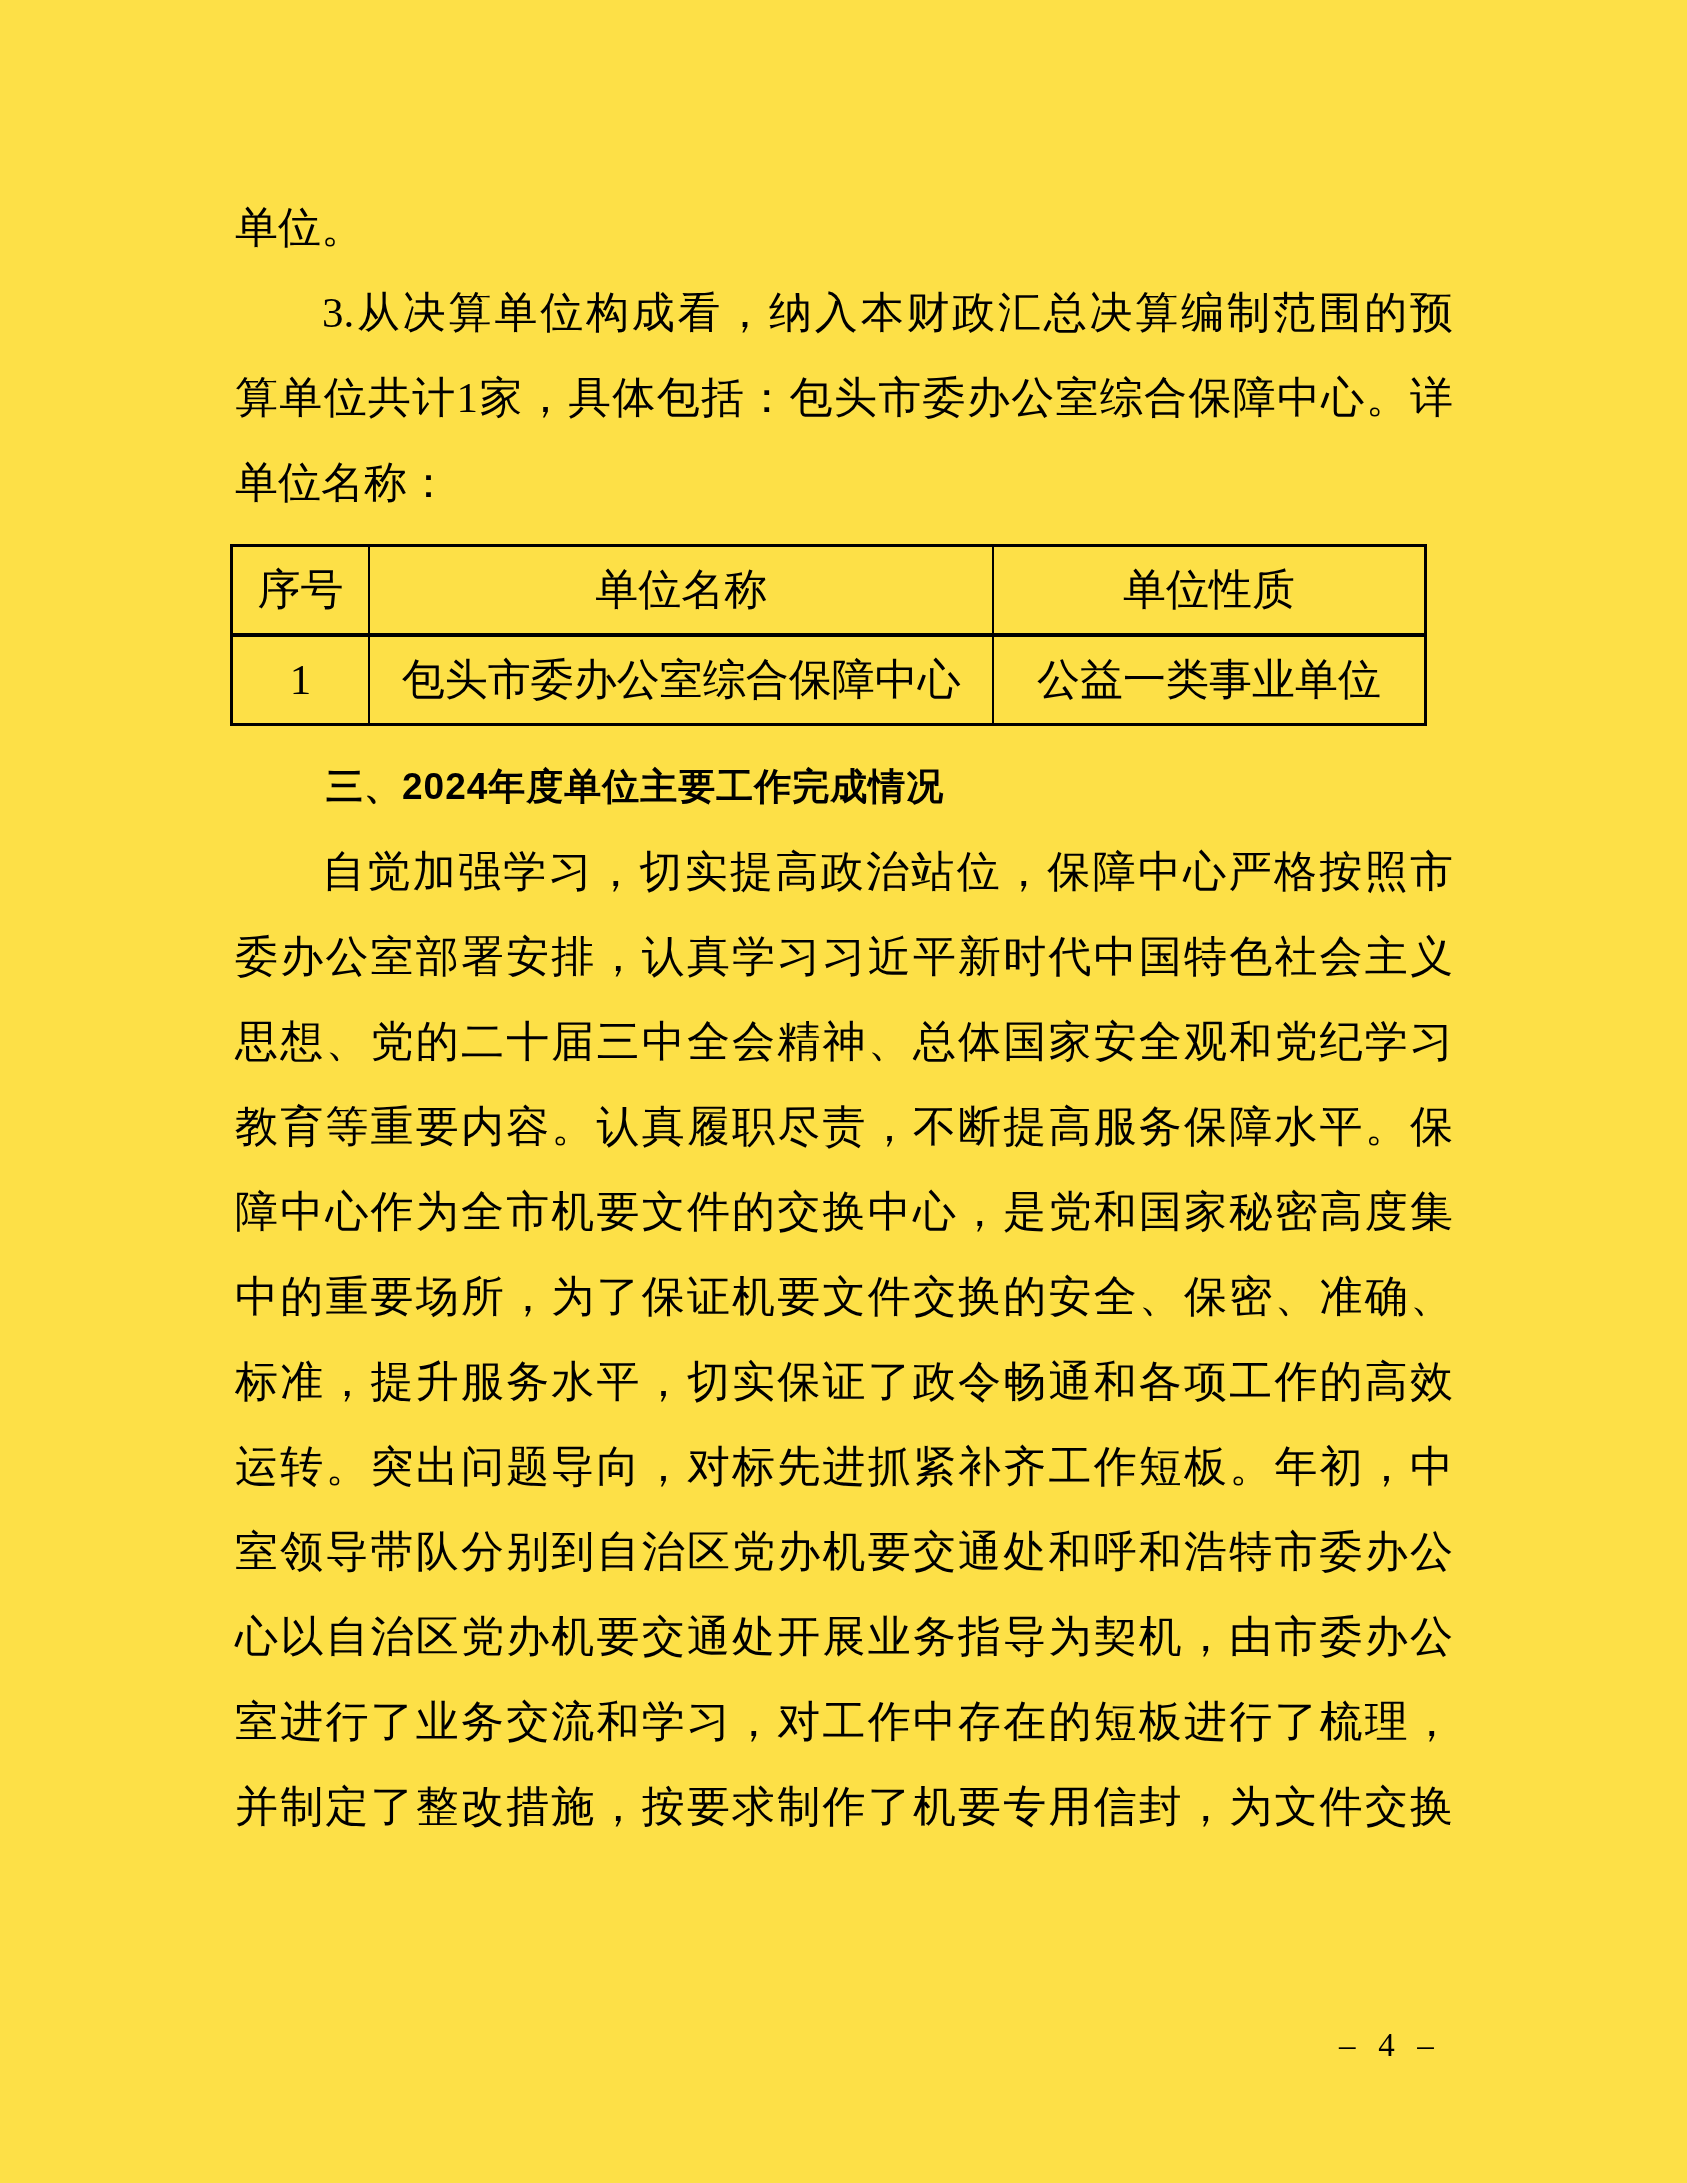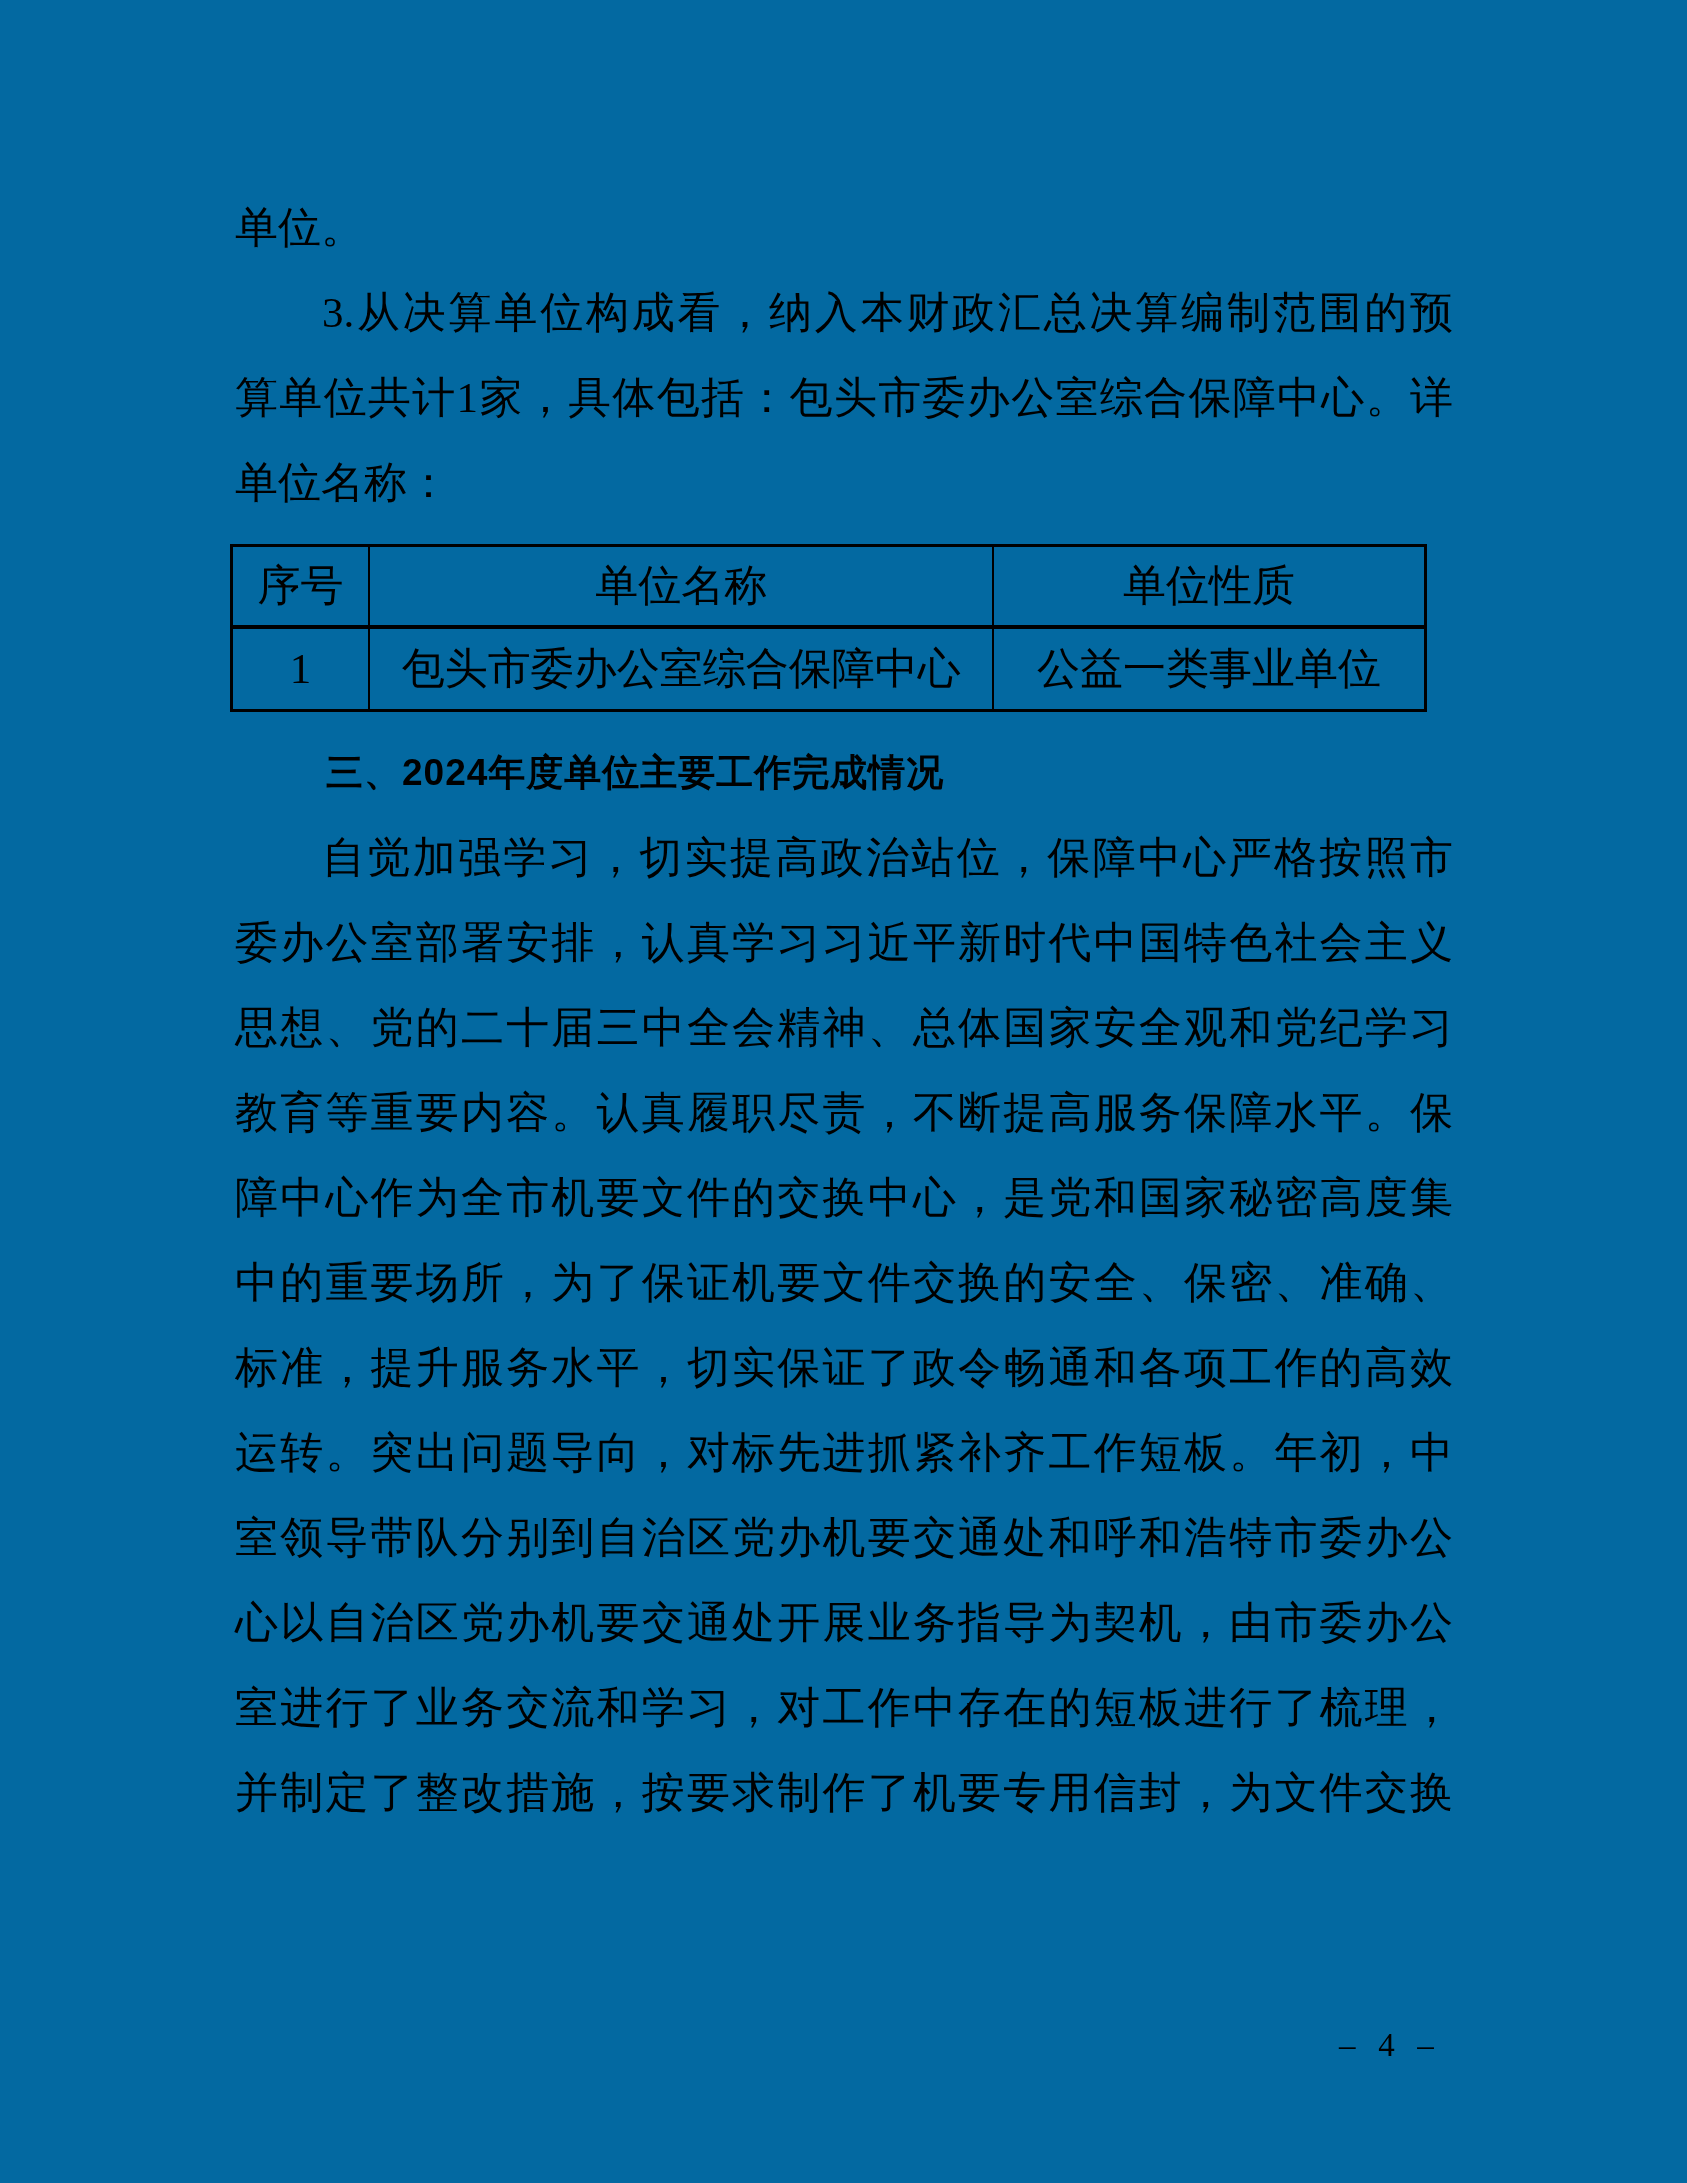--- a/index.html
+++ b/index.html
@@ -4,21 +4,21 @@
 <style>
   html, body {
     margin: 0;
     padding: 0;
     background: #ffffff;
   }
   .page {
     position: relative;
     width: 1687px;
     height: 2183px;
-    background: #0369a1;
+    background: #fde047;
     color: #000000;
     font-family: "Liberation Serif", "DejaVu Serif", serif;
     overflow: hidden;
   }
   .content {
     position: absolute;
     left: 235px;
     top: 185px;
     width: 1218px;
   }
@@ -47,21 +47,21 @@
   }
   table.unit-table col.c1 { width: 138px; }
   table.unit-table col.c2 { width: 624px; }
   table.unit-table col.c3 { width: 432px; }
   table.unit-table th, table.unit-table td {
     border: 2.6px solid #000000;
     font-weight: normal;
     font-size: 43px;
     text-align: center;
     vertical-align: middle;
-    padding: 0;
+    padding: 14px;
   }
   table.unit-table thead tr { height: 82px; }
   table.unit-table tbody tr { height: 83px; }
   table.unit-table thead th { border-bottom: 4.7px solid #000000; }
   .heading {
     margin: 18.6px 0 0 0;
     padding-left: 91px;
     font-family: "Liberation Sans", "DejaVu Sans", sans-serif;
     font-weight: 900;
     font-size: 37px;

